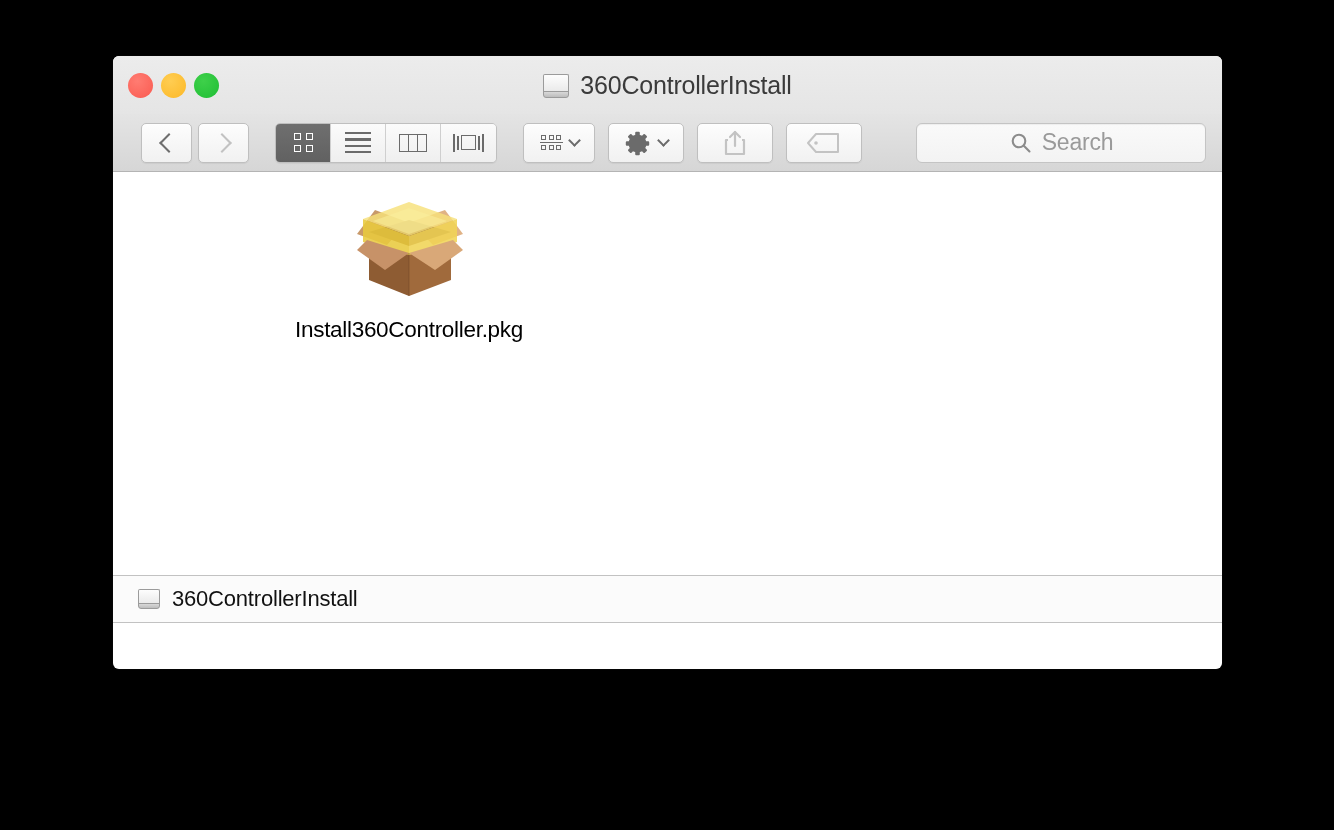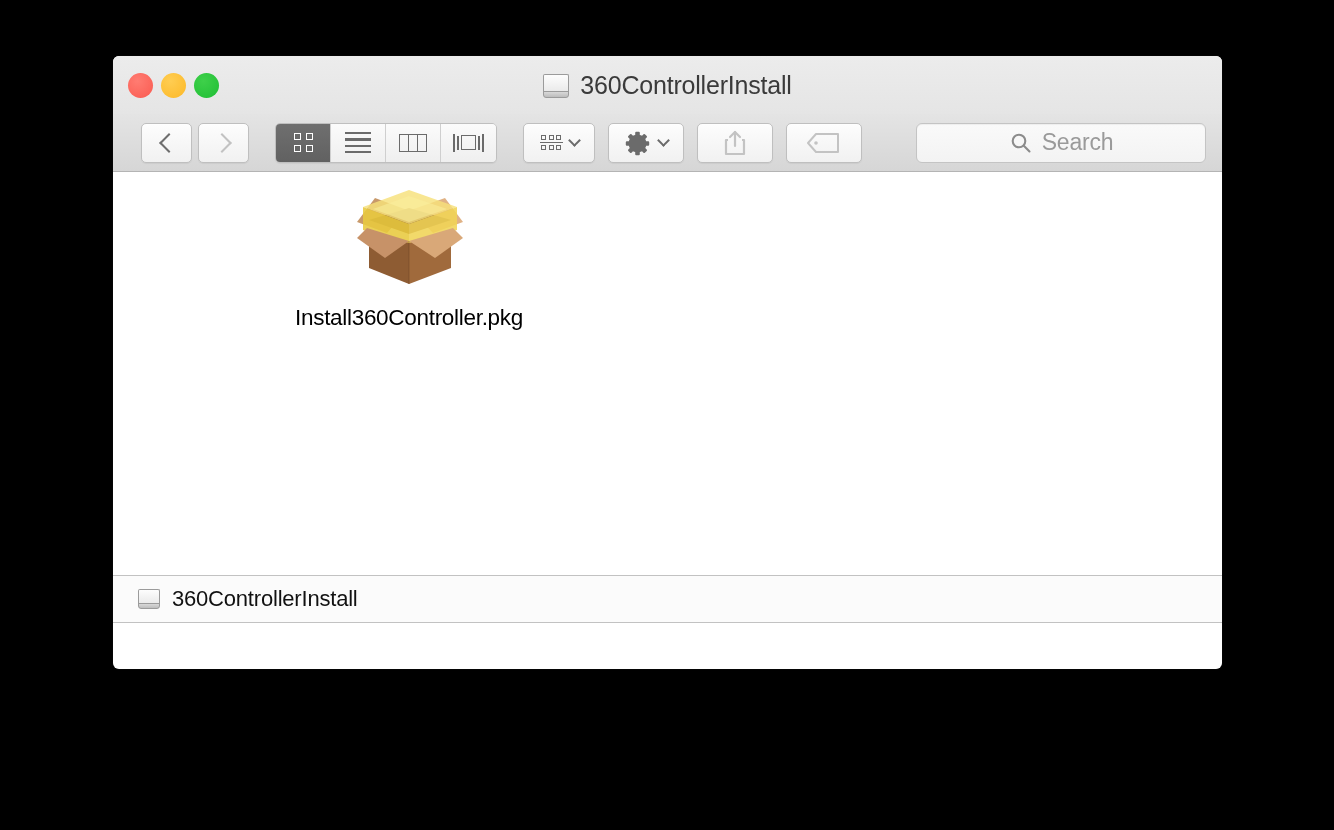--- a/index.html
+++ b/index.html
@@ -214,21 +214,21 @@
   
   .content {
     position: relative;
     height: 403px;
     background: #ffffff;
   }
 
   .file-item {
     position: absolute;
     left: 162px;
-    top: 8px;
+    top: 20px;
     width: 268px;
     display: flex;
     flex-direction: column;
     align-items: center;
   }
 
   .pkg-icon {
     width: 128px;
     height: 110px;
     position: relative;

